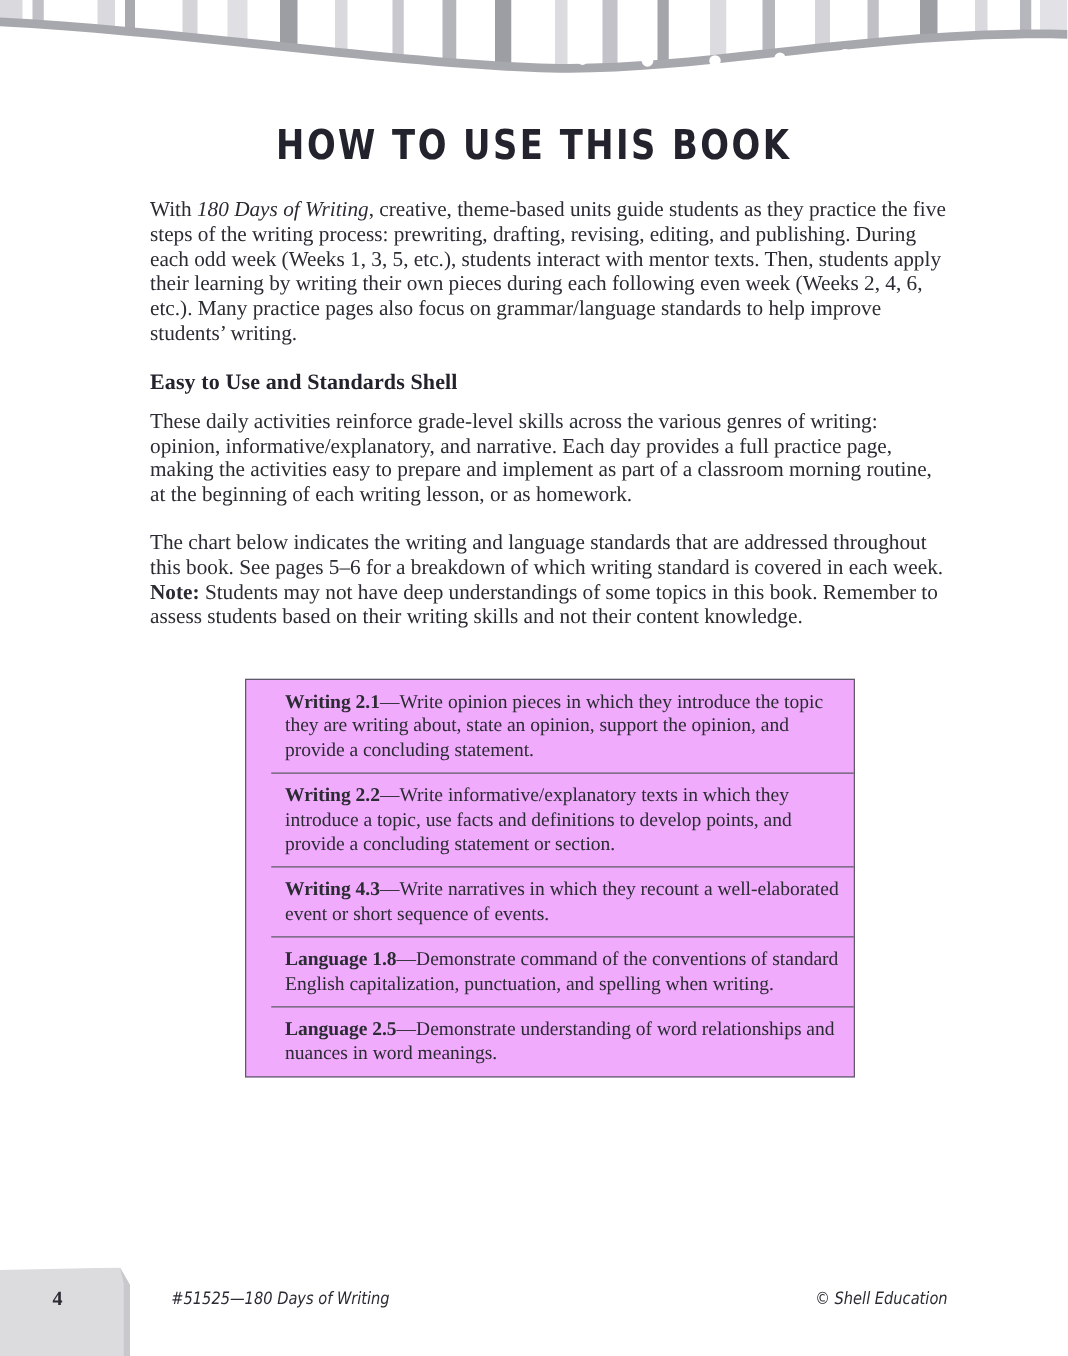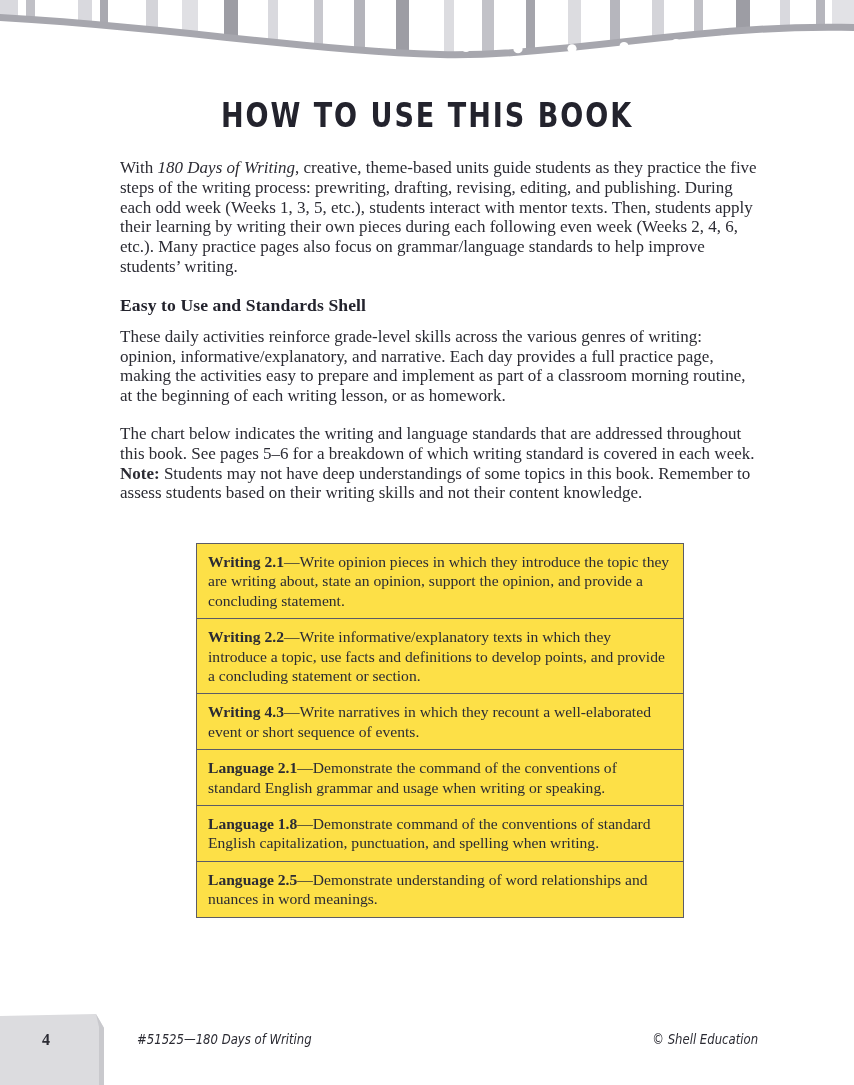--- a/index.html
+++ b/index.html
@@ -73,22 +73,23 @@
   strong.bold { font-weight: bold; margin-top: 21px; }
 
   
   #standards-table {
     position: absolute;
     left: 196px;
     top: 543px;
     width: 488px;
     border: 1px solid #5c5c66;
     border-collapse: collapse;
-    background: #fde047;
+    background: #f0abfc;
     box-sizing: border-box;
+    padding-left: 20px;
   }
   #standards-table .std-row {
     border-bottom: 1px solid #5c5c66;
     padding: 8px 10px 8px 11px;
     font-size: 15.6px;
     line-height: 19.4px;
     box-sizing: border-box;
   }
   #standards-table .std-row:last-child { border-bottom: none; }
 
@@ -219,21 +220,20 @@
 
 </div>
 
 <div id="standards-table">
   <div class="std-row"><strong class="bold">Writing 2.1</strong><span>—</span><span>Write opinion pieces in which they introduce the topic they are writing about, state an opinion, support the opinion, and provide a concluding statement.</span></div>
 
   <div class="std-row"><strong class="bold">Writing 2.2</strong><span>—</span><span>Write informative/explanatory texts in which they introduce a topic, use facts and definitions to develop points, and provide a concluding statement or section.</span></div>
 
   <div class="std-row"><strong class="bold">Writing 4.3</strong><span>—</span><span>Write narratives in which they recount a well-elaborated event or short sequence of events.</span></div>
 
-  <div class="std-row"><strong class="bold">Language 2.1</strong><span>—</span><span>Demonstrate the command of the conventions of standard English grammar and usage when writing or speaking.</span></div>
 
   <div class="std-row"><strong class="bold">Language 1.8</strong><span>—</span><span>Demonstrate command of the conventions of standard English capitalization, punctuation, and spelling when writing.</span></div>
 
   <div class="std-row"><strong class="bold">Language 2.5</strong><span>—</span><span>Demonstrate understanding of word relationships and nuances in word meanings.</span></div>
 </div>
 
 <div id="footer-tab">
   <svg width="104" height="71" viewBox="0 0 104 71" xmlns="http://www.w3.org/2000/svg">
     <polygon points="0,2 96,0 104,14 104,71 0,71" fill="#dcdcdf"></polygon>
     <polygon points="96,0 104,14 104,71 99,71 99,13" fill="#c9c9cd"></polygon>

